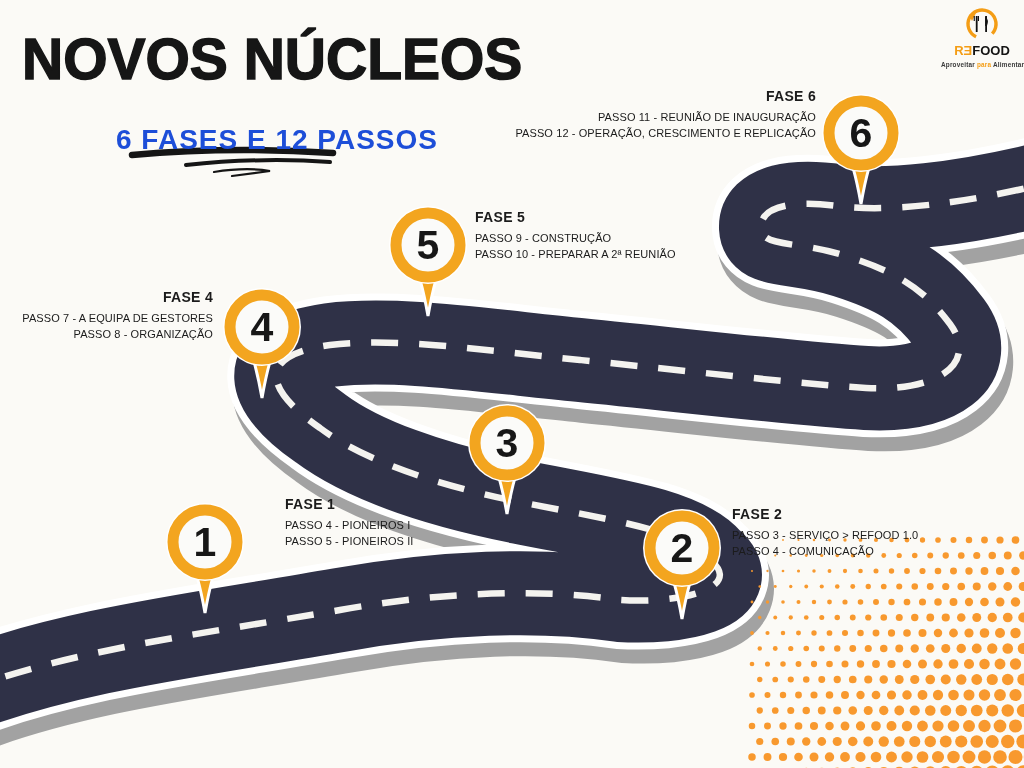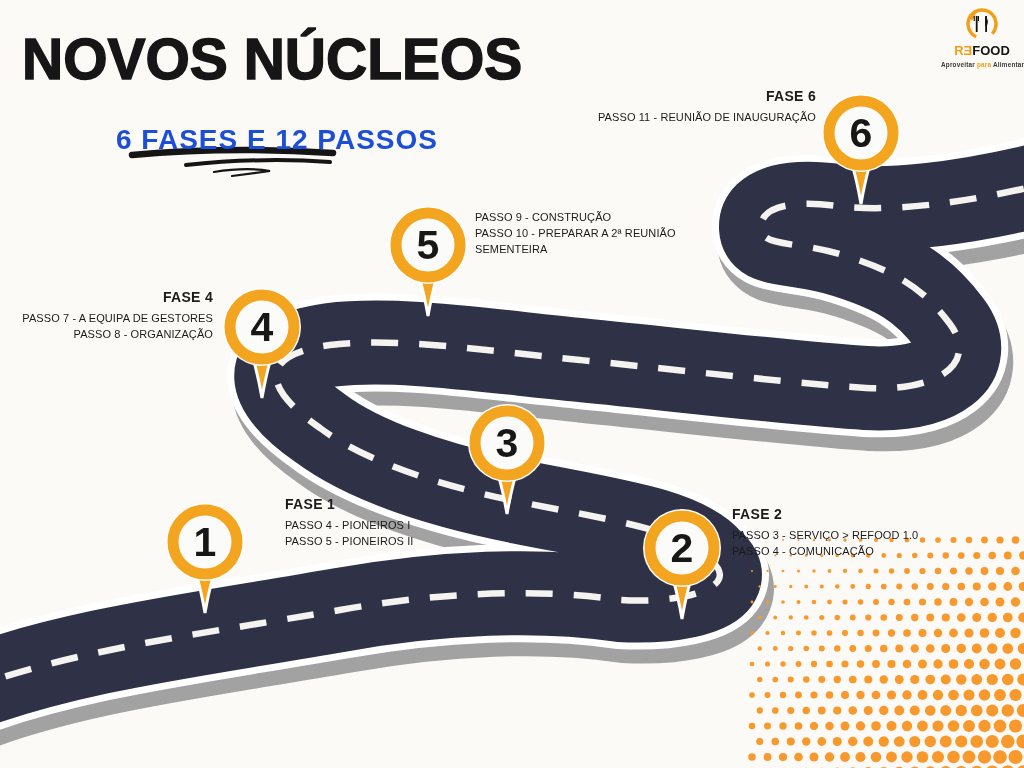--- a/index.html
+++ b/index.html
@@ -401,27 +401,28 @@
     <div class="ph-title">FASE 2</div>
     <div class="step">PASSO 3 - SERVIÇO &gt; REFOOD 1.0</div>
     <div class="step">PASSO 4 - COMUNICAÇÃO</div>
   </div>
   <div class="phase align-right" id="phase-4">
     <div class="ph-title">FASE 4</div>
     <div class="step">PASSO 7 - A EQUIPA DE GESTORES</div>
     <div class="step">PASSO 8 - ORGANIZAÇÃO</div>
   </div>
   <div class="phase" id="phase-5">
+    <div class="ph-title">FASE 5</div>
     <div class="step">PASSO 9 - CONSTRUÇÃO</div>
     <div class="step">PASSO 10 - PREPARAR A 2ª REUNIÃO</div>
-    <div class="step">SEMENTEIRA</div>
   </div>
   <div class="phase align-right" id="phase-6">
     <div class="ph-title">FASE 6</div>
     <div class="step">PASSO 11 - REUNIÃO DE INAUGURAÇÃO</div>
+    <div class="step">PASSO 12 - OPERAÇÃO, CRESCIMENTO E REPLICAÇÃO</div>
   </div>
 
   <div class="pin" id="pin-1">
     <svg width="84" height="114" viewBox="0 0 84 114">
       <path d="M25 50 Q35 72 42 112 Q49 72 59 50 Z" fill="#F3A51F" stroke="#FFFFFF" stroke-width="3"></path>
       <circle cx="42" cy="41" r="39" fill="#FFFFFF"></circle>
       <circle cx="42" cy="41" r="32" fill="#FBFBF9" stroke="#F3A51F" stroke-width="11"></circle>
       <text x="42" y="55" text-anchor="middle">1</text>
     </svg>
   </div>

